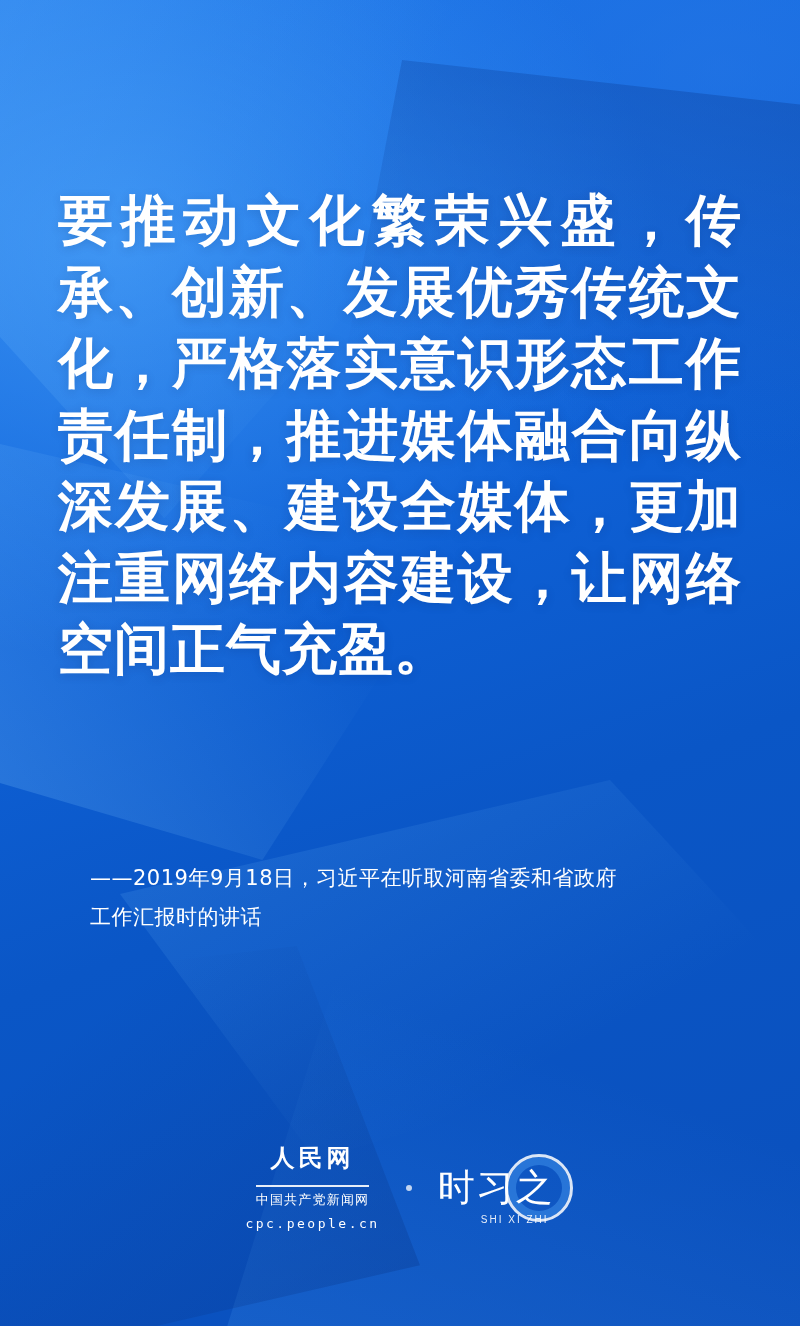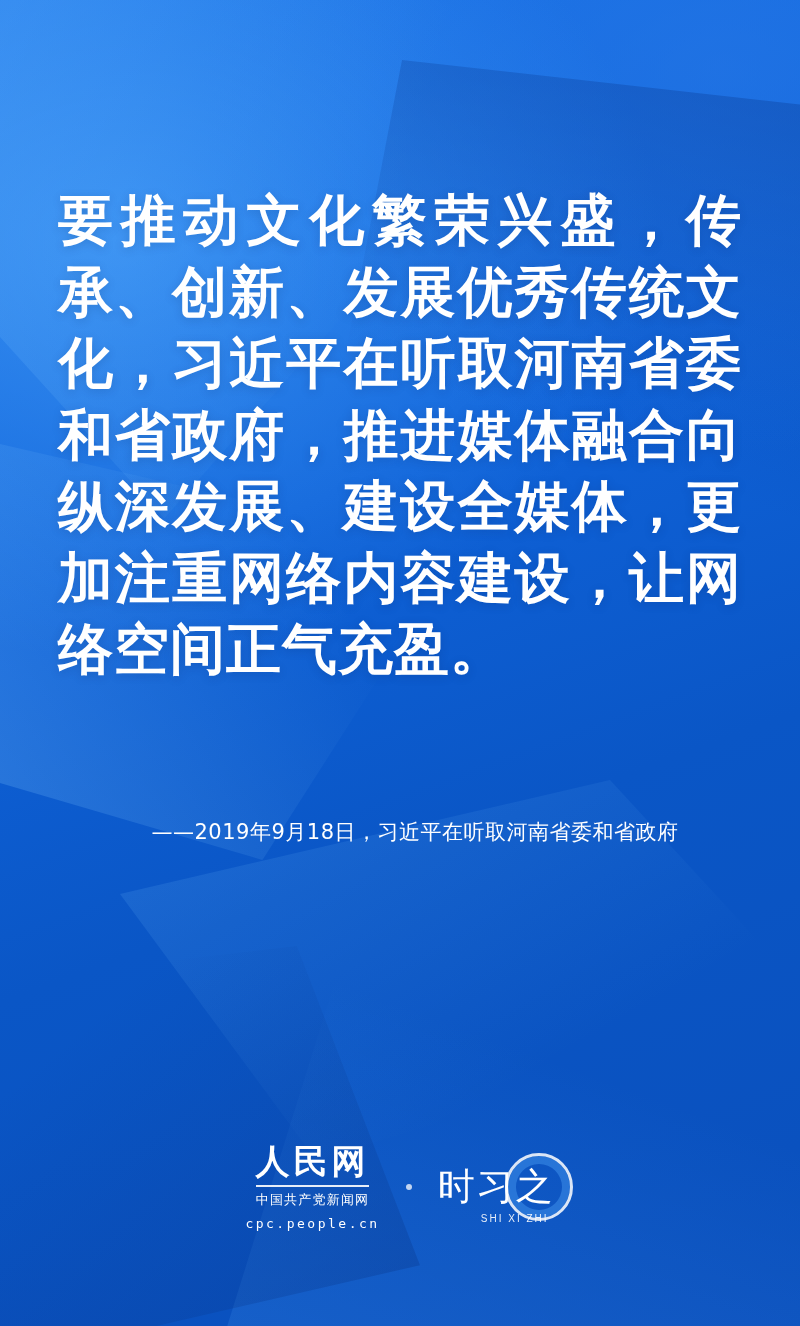--- a/index.html
+++ b/index.html
@@ -79,27 +79,27 @@
     font-weight: bold;
     letter-spacing: 1px;
     text-align: justify;
     text-justify: inter-character;
     font-family: "DejaVu Sans", "Liberation Sans", sans-serif;
     text-shadow: 0 2px 10px rgba(0,32,90,0.18);
   }
 
   .attribution {
     position: absolute;
-    top: 813px;
+    top: 859px;
     left: 90px;
     right: 60px;
     color: #ffffff;
     font-size: 21px;
     line-height: 1.85;
-    text-align: center;
+    text-align: left;
     letter-spacing: 0.5px;
     font-family: "DejaVu Sans", "Liberation Sans", sans-serif;
   }
 
   
   .footer {
     position: absolute;
     left: 0;
     right: 0;
     bottom: 96px;
@@ -110,27 +110,27 @@
   }
 
   .people-logo {
     display: flex;
     flex-direction: column;
     align-items: center;
     color: #ffffff;
     line-height: 1;
   }
   .people-logo .cn-name {
-    font-size: 34px;
+    font-size: 24px;
     font-weight: bold;
     letter-spacing: 4px;
     font-family: Liberation Sans, sans-serif;
   }
   .people-logo .cn-sub {
-    margin-top: 7px;
+    margin-top: 15px;
     font-size: 13px;
     letter-spacing: 1.2px;
     font-family: "DejaVu Sans", "Liberation Sans", sans-serif;
     border-top: 2px solid rgba(255,255,255,0.9);
     padding-top: 6px;
   }
   .people-logo .domain {
     margin-top: 11px;
     font-size: 13px;
     letter-spacing: 2.5px;
@@ -186,24 +186,25 @@
 
 <div class="poster">
 
   <div class="facet f1"></div>
   <div class="facet f2"></div>
   <div class="facet f3"></div>
   <div class="facet f6"></div>
   <div class="facet f4"></div>
   <div class="facet f5"></div>
 
-  <div class="quote">要推动文化繁荣兴盛，传承、创新、发展优秀传统文化，习近平在听取河南省委和省政府，推进媒体融合向纵深发展、建设全媒体，更加注重网络内容建设，让网络空间正气充盈。</div>
+  <div class="quote">要推动文化繁荣兴盛，传承、创新、发展优秀传统文化，严格落实意识形态工作责任制，推进媒体融合向纵深发展、建设全媒体，更加注重网络内容建设，让网络空间正气充盈。</div>
 
   <div class="attribution">
     <div>——2019年9月18日，习近平在听取河南省委和省政府</div>
+    <div>工作汇报时的讲话</div>
   </div>
 
   <div class="footer">
 
     <div class="people-logo">
       <div class="cn-name">人民网</div>
       <div class="cn-sub">中国共产党新闻网</div>
       <div class="domain">cpc.people.cn</div>
     </div>
 

